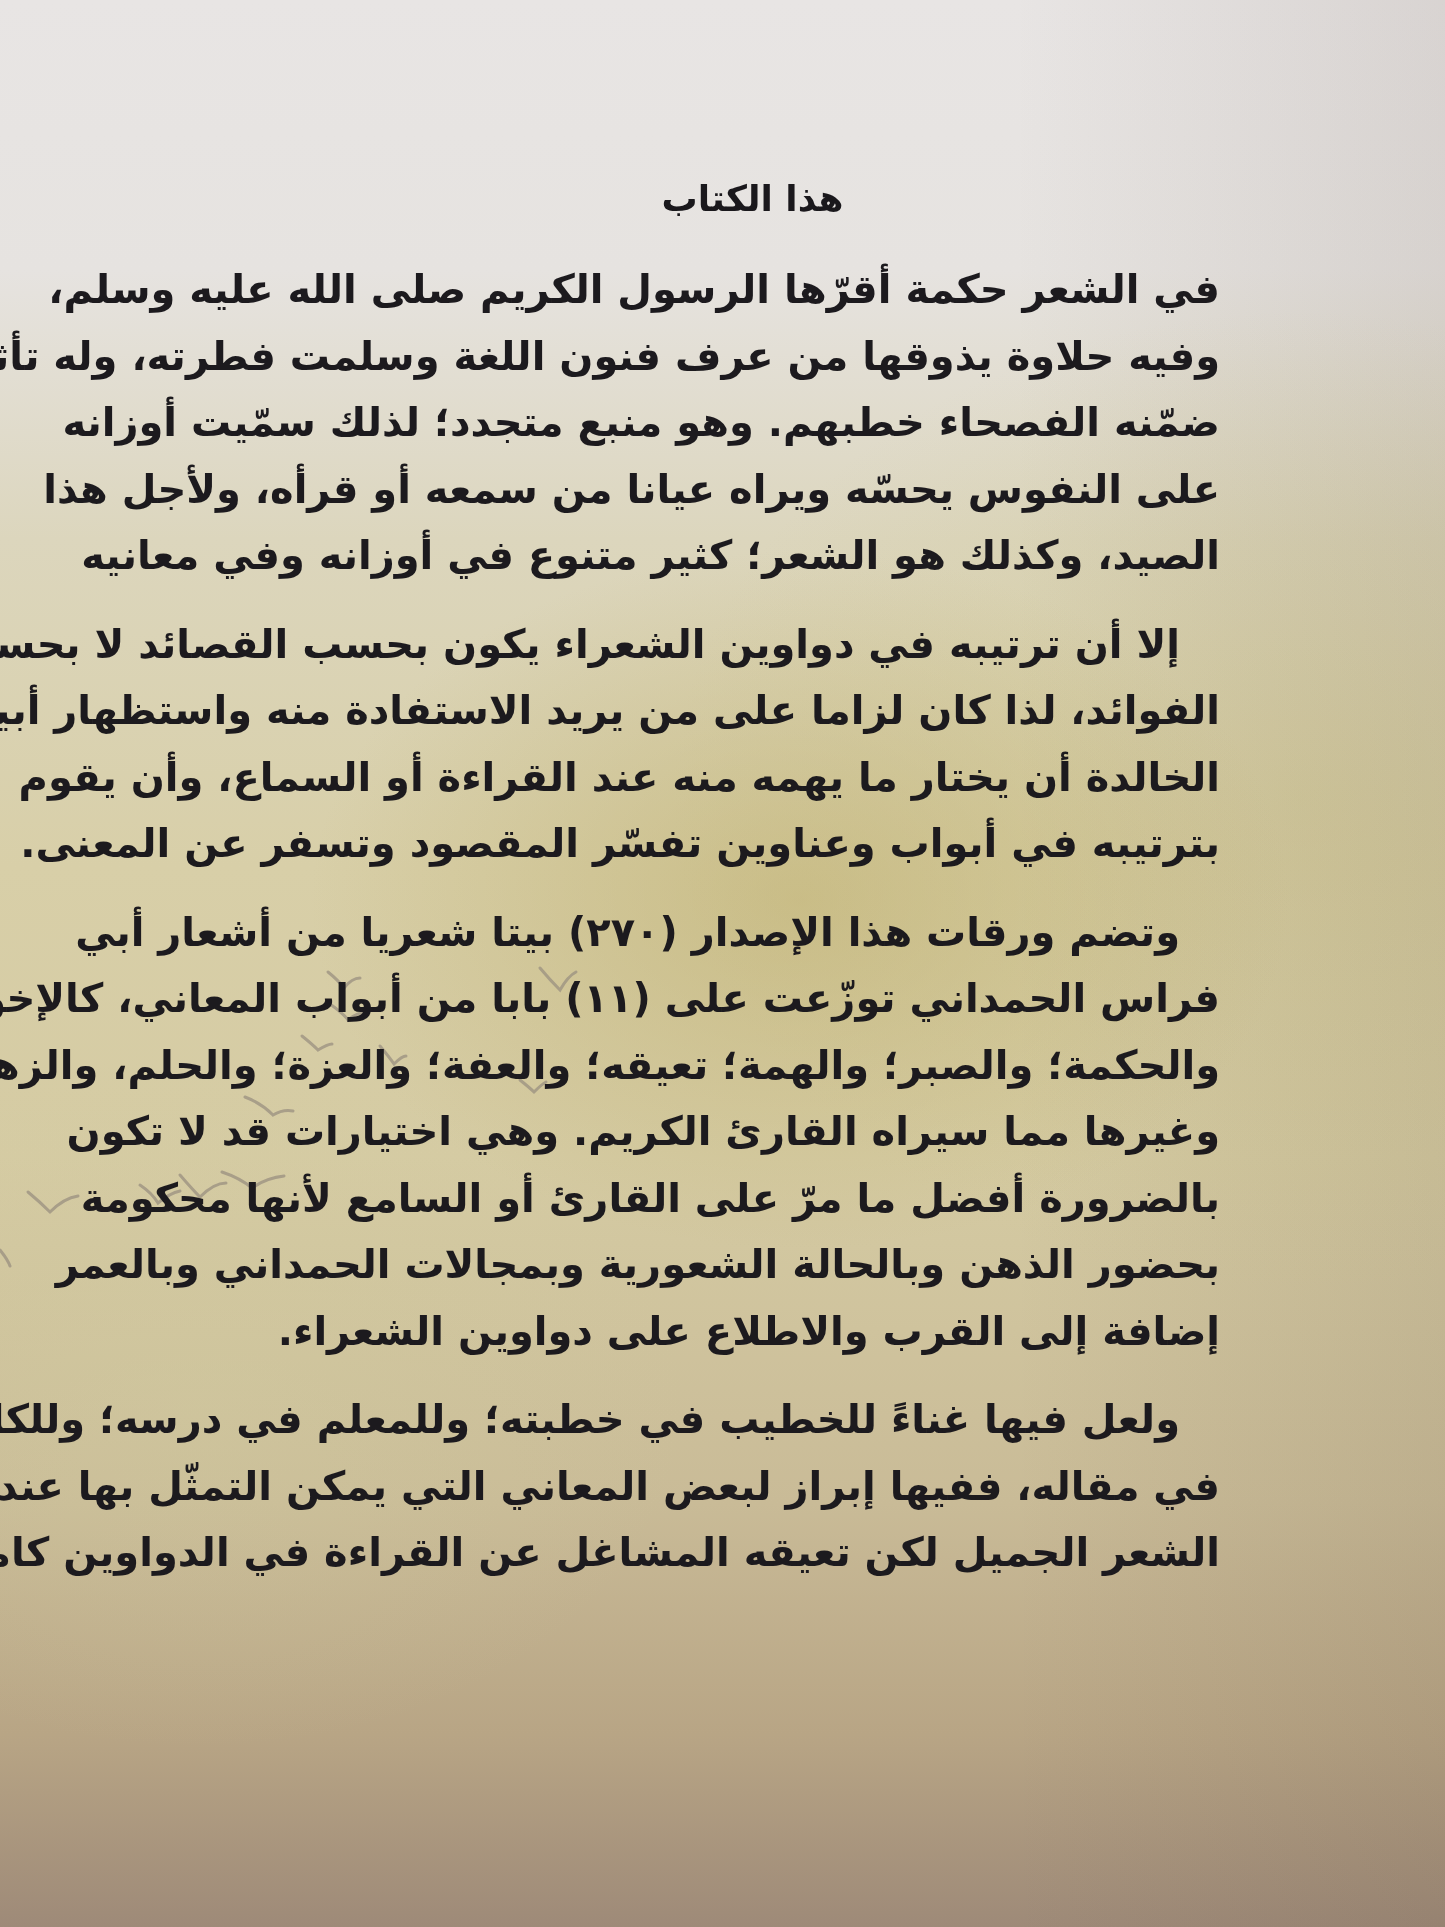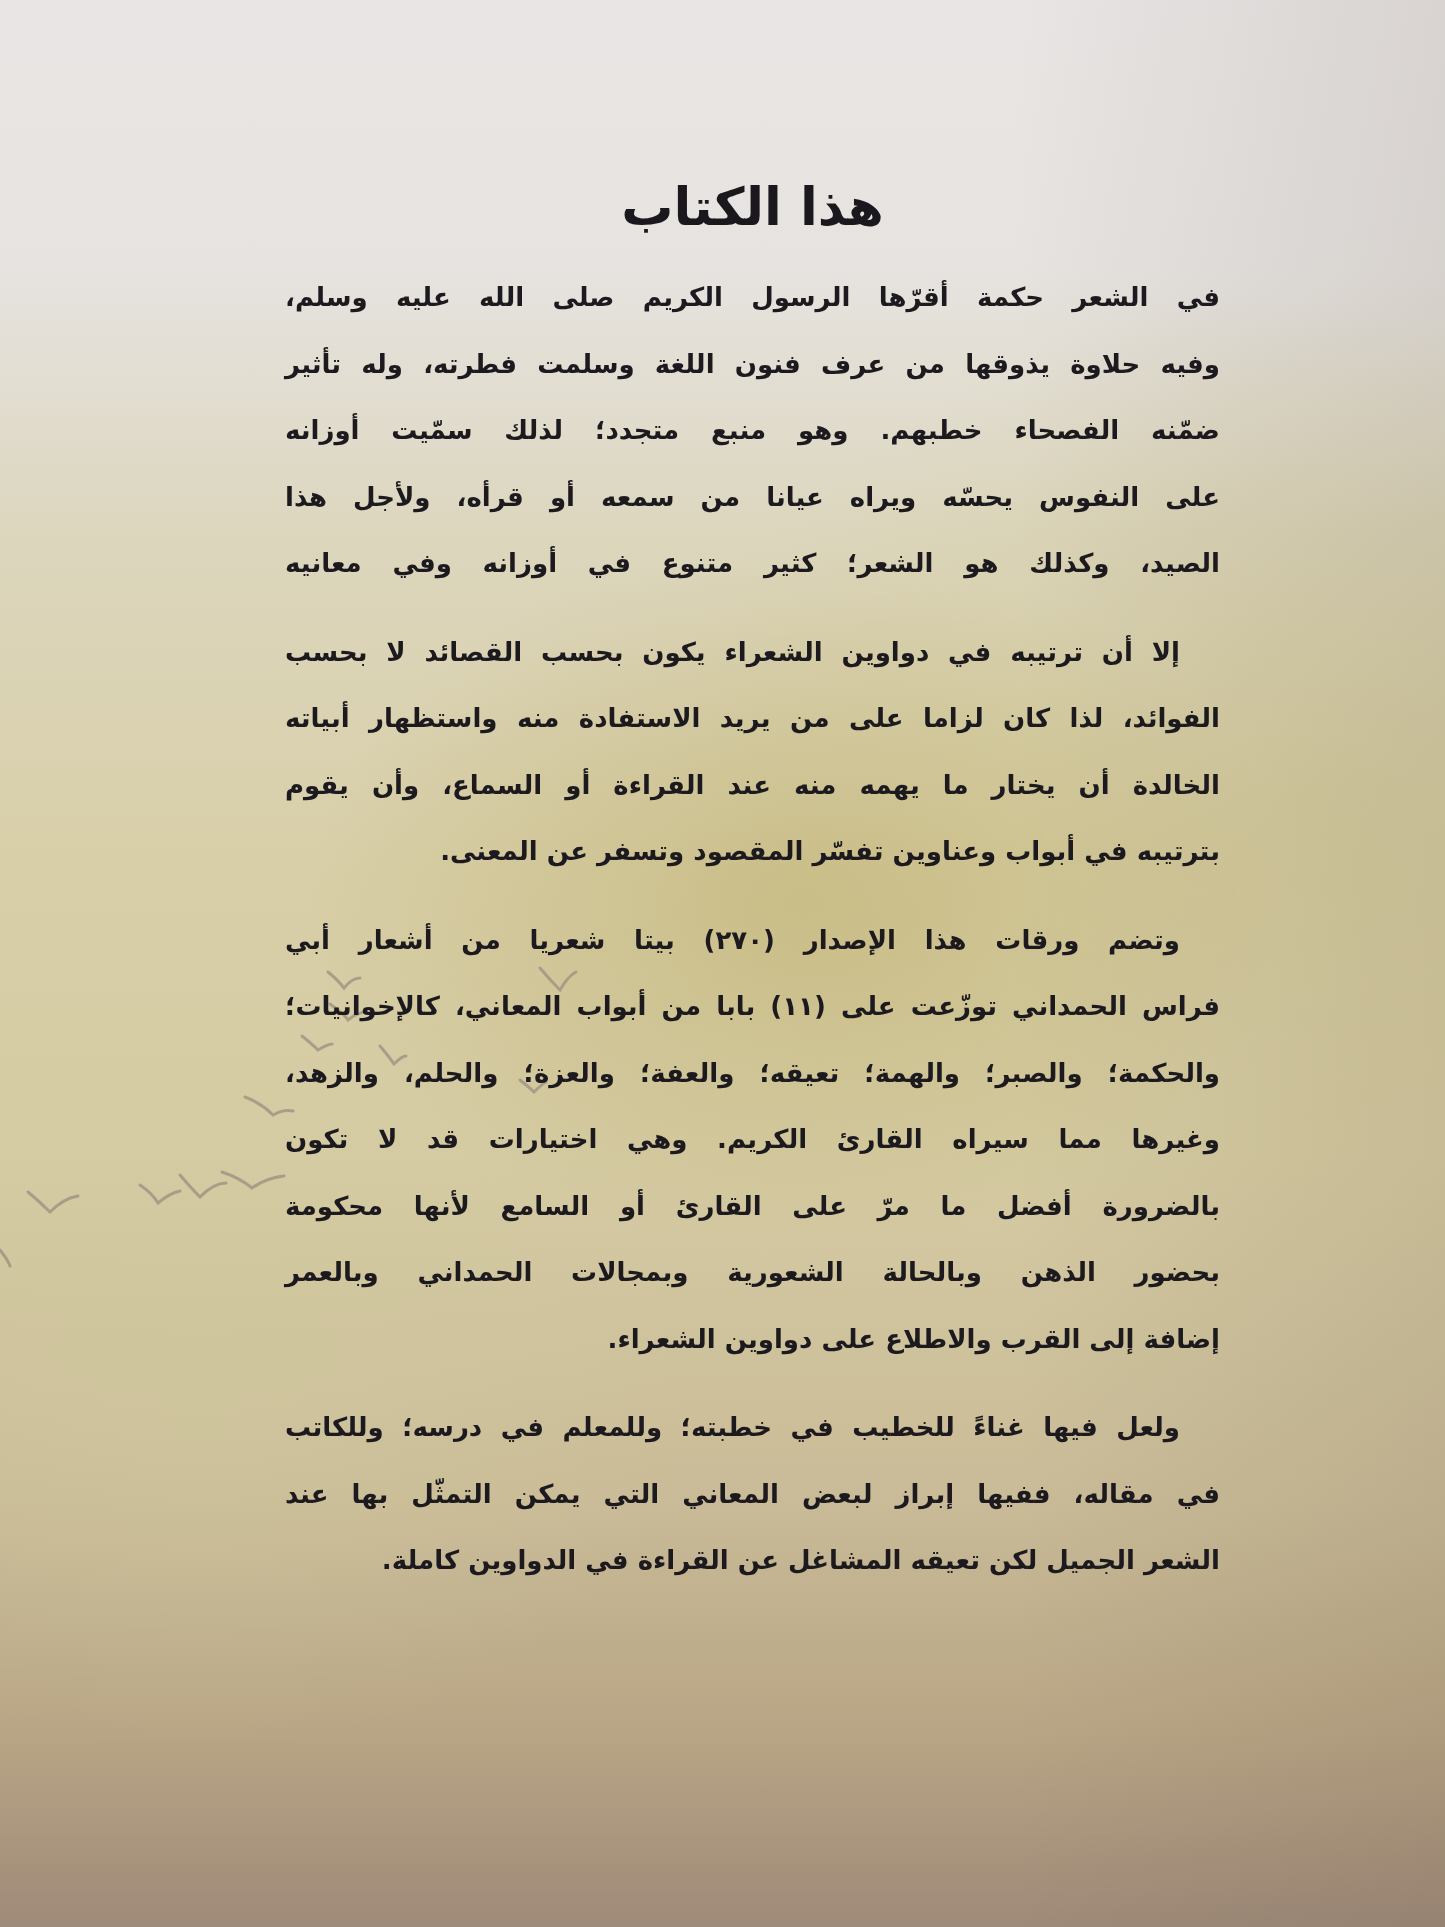--- a/index.html
+++ b/index.html
@@ -40,27 +40,27 @@
     position: absolute;
     left: 285px;
     top: 160px;
     width: 935px;
     direction: rtl;
     color: #1c1a1e;
   }
   .title {
     text-align: center;
     font-weight: bold;
-    font-size: 52px;
+    font-size: 36px;
     line-height: 70px;
-    margin: 12px 0 22px 0;
+    margin: 4px 0 22px 0;
     color: #1a181c;
   }
   .para {
-    font-size: 26px;
+    font-size: 40px;
     font-weight: bold;
     line-height: 66.5px;
     text-align: justify;
     text-align-last: right;
     margin: 0 0 22px 0;
     text-indent: 0;
   }
   .line {
     display: block;
     text-align: justify;

